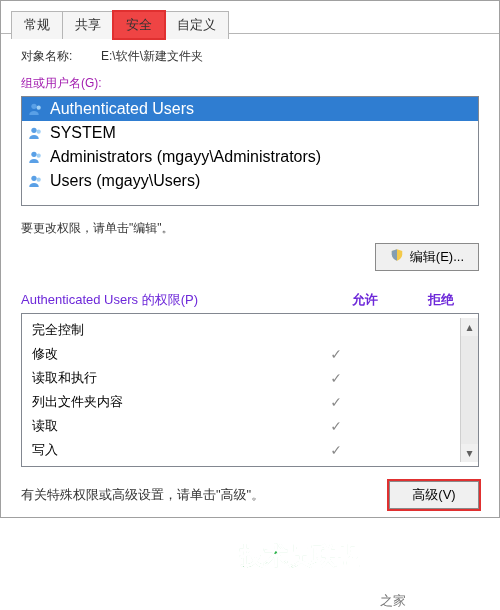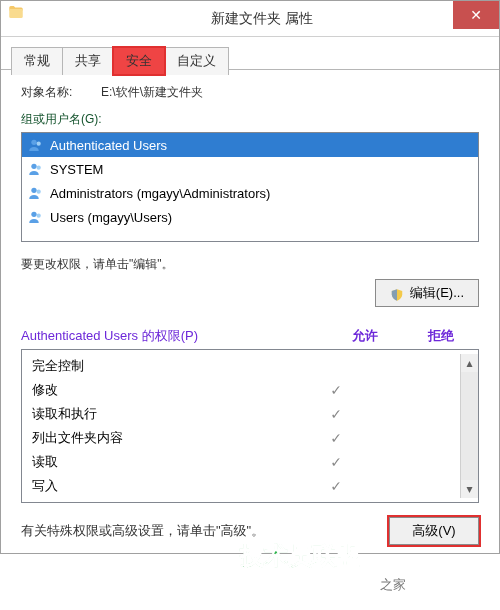--- a/index.html
+++ b/index.html
@@ -71,51 +71,51 @@
     border-bottom: 1px solid #fff;
     z-index: 2;
   }
   .tab.highlighted { outline: 2px solid #e03030; outline-offset: -1px; }
   .content {
     padding: 14px 20px 8px 20px;
   }
   .row { display: flex; align-items: center; margin-bottom: 10px; }
   .row .label { width: 80px; color: #333; }
   .row .value { color: #333; }
-  .section-label { margin: 8px 0 4px; color: #14532d; }
+  .section-label { margin: 8px 0 4px; color: #a21caf; }
   .listbox {
     border: 1px solid #828790;
     height: 110px;
     background: #fff;
     overflow: hidden;
   }
   .listitem {
     display: flex;
     align-items: center;
     padding: 2px 6px;
     height: 24px;
     gap: 6px;
-    font-size: 13px;
+    font-size: 16px;
     cursor: default;
   }
   .listitem.selected {
     background: #2f7dd1;
     color: #fff;
   }
   .user-icon { width: 16px; height: 16px; flex-shrink: 0; }
   .hint { margin: 14px 0 6px; color: #333; }
   .btn-row { display: flex; justify-content: flex-end; margin: 4px 0 6px; }
   .btn {
     border: 1px solid #8a8a8a;
     background: #f0f0f0;
     padding: 4px 14px;
     font-size: 13px;
     cursor: pointer;
     display: flex;
-    align-items: flex-end;
+    align-items: flex-start;
     gap: 6px;
     min-width: 90px;
     justify-content: center;
   }
   .btn.highlighted { outline: 2px solid #e03030; outline-offset: 0; }
   .shield { width: 14px; height: 14px; }
   .perm-header {
     display: flex;
     margin-top: 20px;
     font-size: 13px;
@@ -167,43 +167,31 @@
     top: 540px;
     font-size: 24px;
     font-weight: bold;
     color: #2bb34a;
     -webkit-text-stroke: 1px #fff;
     pointer-events: none;
   }
   .watermark2 {
     position: absolute;
     left: 380px;
-    top: 576px;
+    top: 592px;
     font-size: 13px;
     color: #777;
     pointer-events: none;
   }
 </style>
 </head>
 <body>
 
 <div class="window">
 
-  <div class="titlebar">
-    <span class="folder-icon">
-      <svg viewBox="0 0 24 24" width="18" height="18">
-          <path fill="#f5c869" d="M3 6a2 2 0 012-2h4l2 2h8a2 2 0 012 2v2H3V6z"></path>
-          <path fill="#f9db8f" d="M3 8h18v10a2 2 0 01-2 2H5a2 2 0 01-2-2V8z"></path>
-        </svg>
-    </span>
-    <div class="title">新建文件夹 属性</div>
-    <div class="close">
-      <span>✕</span>
-    </div>
-  </div>
 
   <div class="tabs">
     <div class="tab">常规</div>
     <div class="tab">共享</div>
     <div class="tab active highlighted">安全</div>
     <div class="tab">自定义</div>
   </div>
 
   <div class="content">
 

